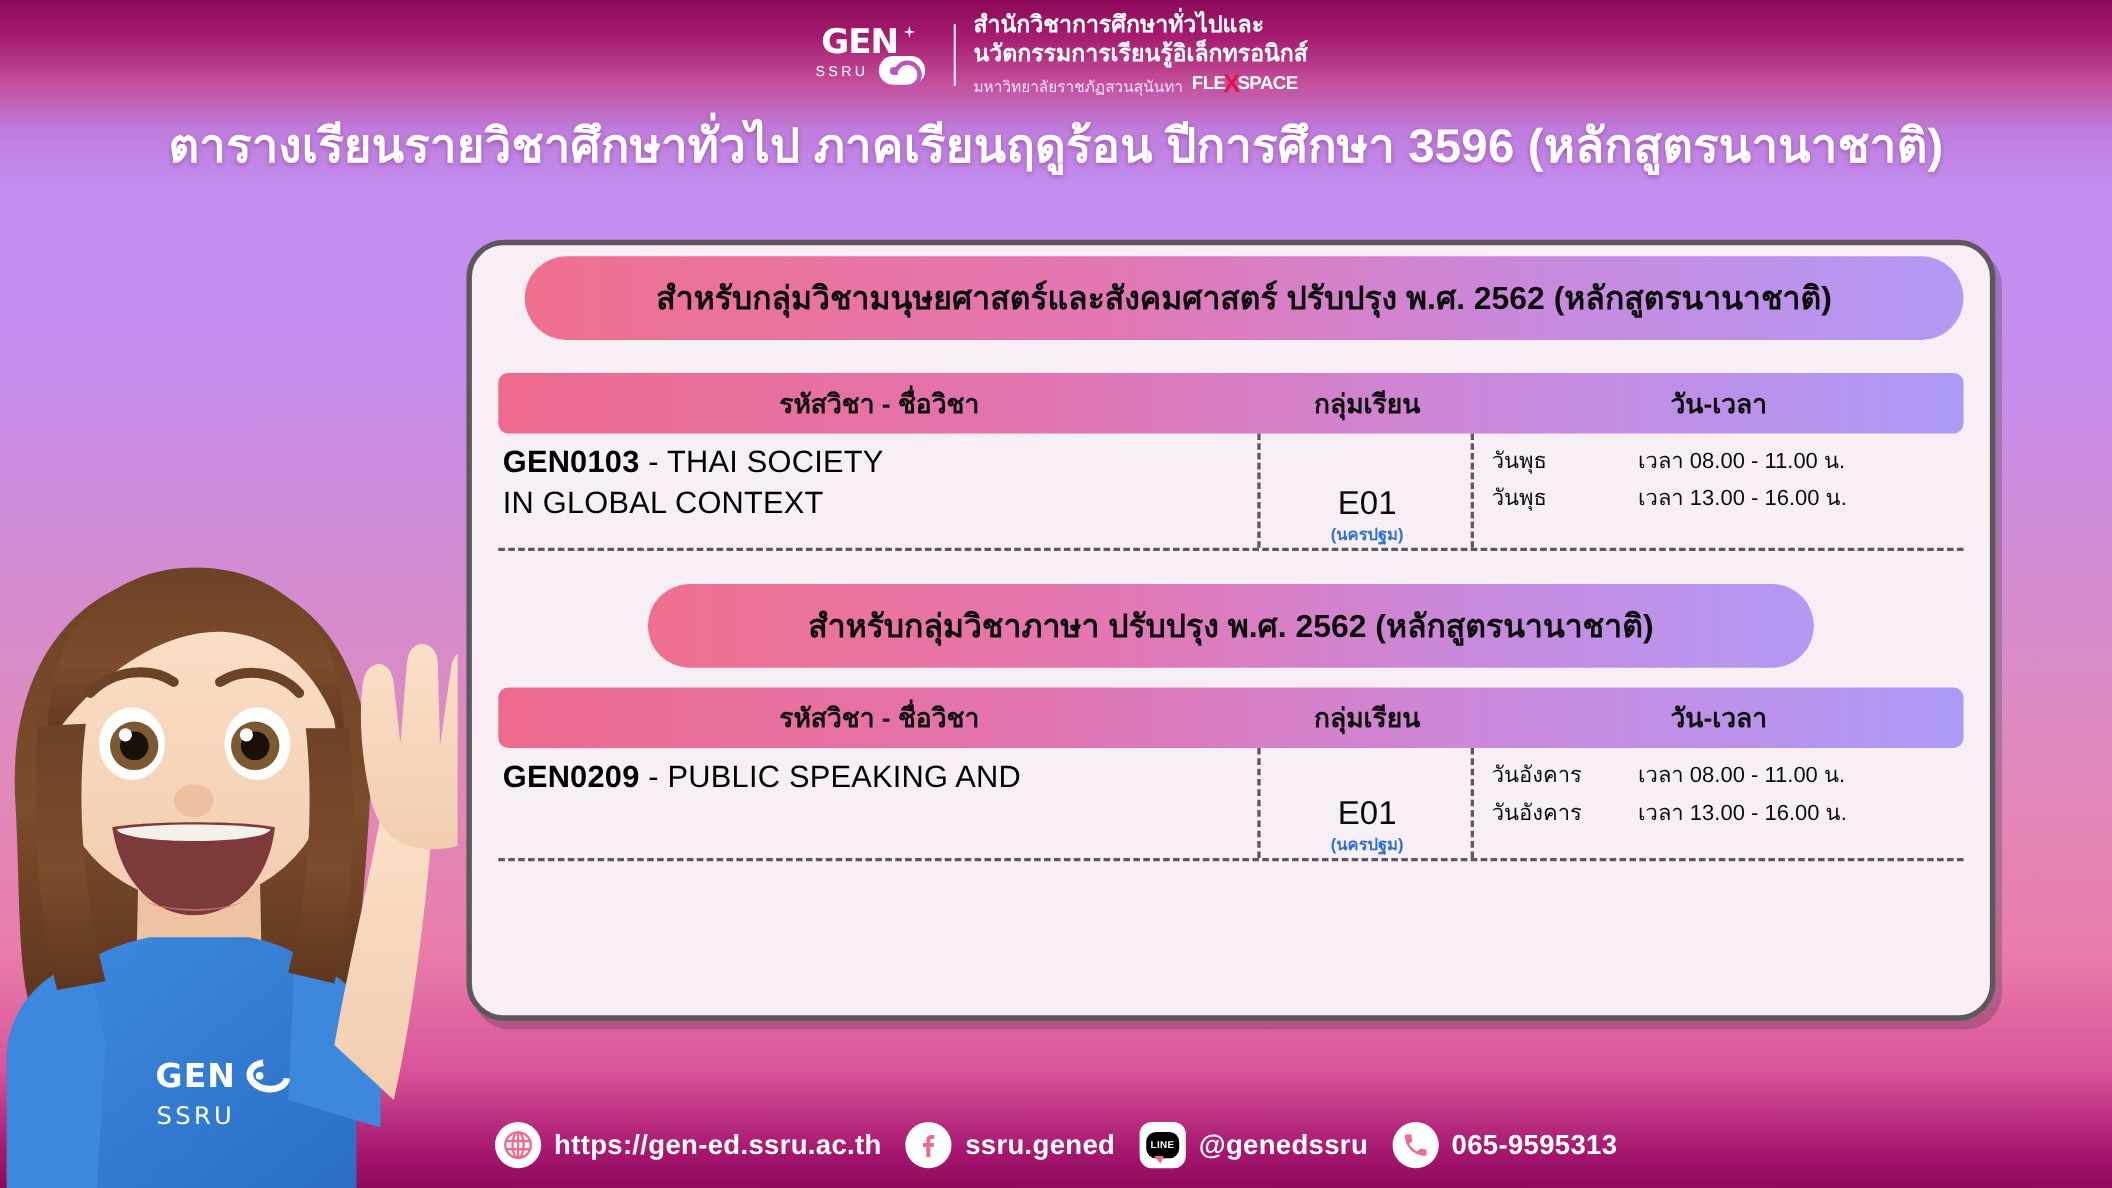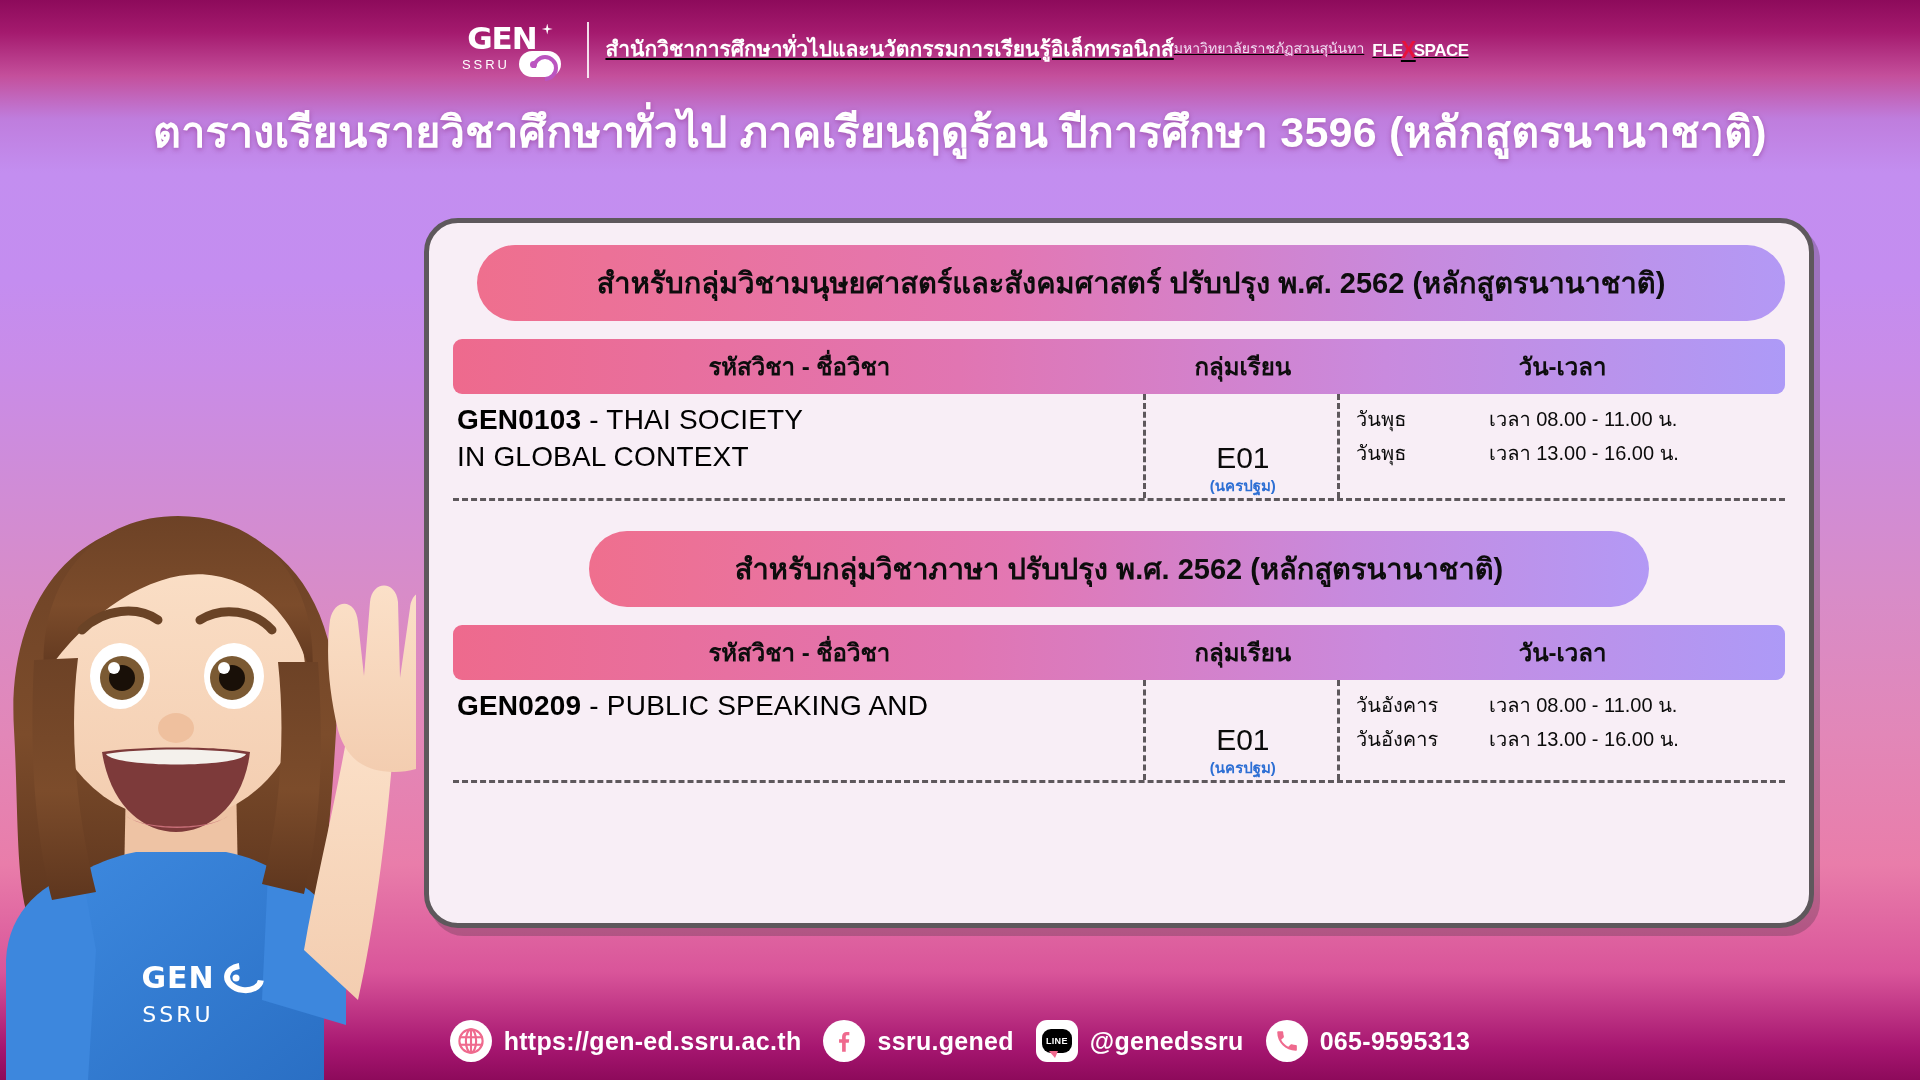--- a/index.html
+++ b/index.html
@@ -49,25 +49,25 @@
     display:flex;align-items:center;justify-content:center; position:relative;
   }
   .ed-mark:after{
     content:""; position:absolute; right:3px; top:4px;
     width:18px;height:18px;border-radius:50%;
     background:transparent; border:4px solid #bb55c0; border-left-color:transparent;
     transform:rotate(-45deg);
   }
   .ed-mark .dot{ width:7px;height:7px;border-radius:50%;background:#bb55c0; margin-right:14px;}
   .divider-vline{ width:2px; height:56px; background:rgba(255,255,255,.85); }
-  .header-text{ display:flex; flex-direction:row; justify-content:center;text-decoration:underline; }
+  .header-text{ display:flex; flex-direction:column; justify-content:center; }
   .header-line1,.header-line2{
     font-size:21px; color:#fff; font-weight:600; line-height:1.22;
   }
-  .header-line3-wrap{ display:flex; align-items:flex-start; gap:8px; margin-top:1px;}
+  .header-line3-wrap{ display:flex; align-items:flex-end; gap:8px; margin-top:1px;}
   .header-line3{ font-size:14px; color:#f3dff6; }
   .flexspace{
     display:flex; align-items:center; font-size:17px; font-weight:bold;
     color:#fff; letter-spacing:-.5px; position:relative;
   }
   .flexspace .x{ color:#e8123c; font-size:23px; margin:0 -2px; font-weight:bold;}
 
   
   .poster-title{
     position:absolute; top:98px; left:0; width:1920px; text-align:center;
@@ -187,21 +187,21 @@
           <span>SPACE</span>
       </span>
     </div>
   </div>
 </div>
 
 <div class="poster-title">ตารางเรียนรายวิชาศึกษาทั่วไป ภาคเรียนฤดูร้อน ปีการศึกษา 3596 (หลักสูตรนานาชาติ)</div>
 
 <div class="card">
 
-  <div class="section" style="top:22px;padding-left:24px;">
+  <div class="section" style="top:10px;padding-left:24px;">
     <div class="group-banner" style="margin:0 24px;">สำหรับกลุ่มวิชามนุษยศาสตร์และสังคมศาสตร์ ปรับปรุง พ.ศ. 2562 (หลักสูตรนานาชาติ)</div>
   </div>
 
   <div class="section" style="top:116px;">
     <div class="thead" style="margin:0 24px;">
       <div class="th col-a">รหัสวิชา - ชื่อวิชา</div>
       <div class="th col-b">กลุ่มเรียน</div>
       <div class="th col-c">วัน-เวลา</div>
     </div>
   </div>

